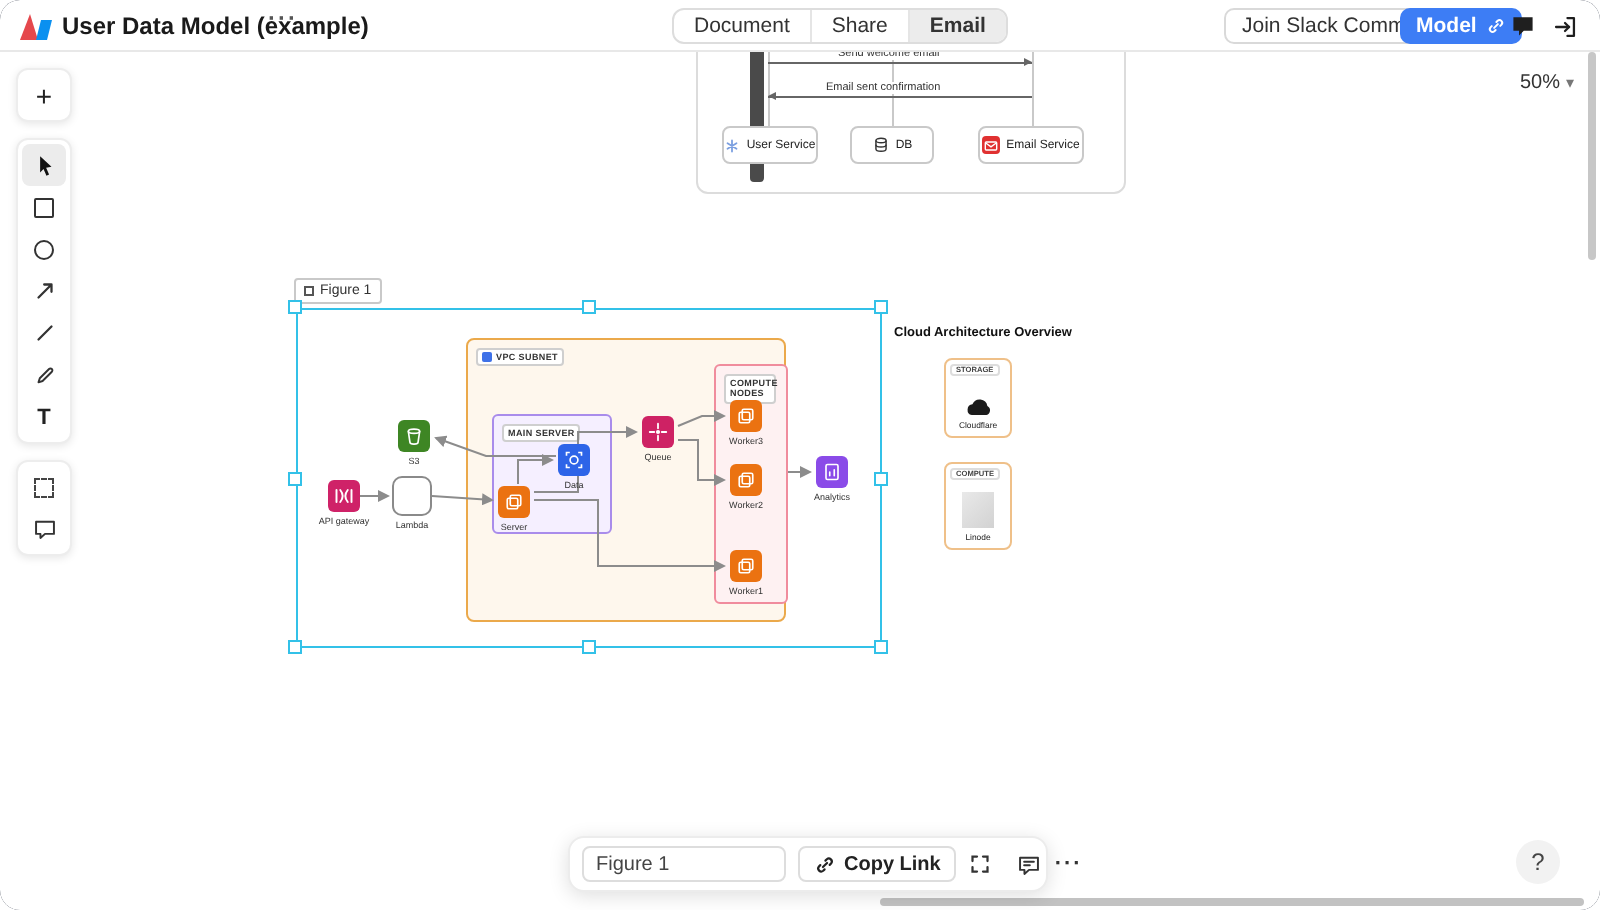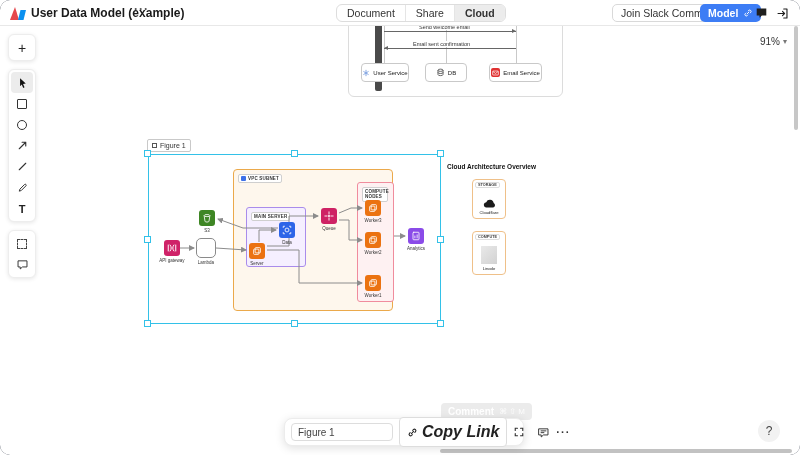--- a/index.html
+++ b/index.html
@@ -109,23 +109,23 @@
   .ov-label { font-size:4.2px; color:#222; }
   .linode-img { width:16px; height:18px; background:linear-gradient(135deg,#e9e9e9,#d2d2d2); }
 
   
   .bottombar { position:absolute; left:284px; top:392px; width:240px; height:28px; background:#fff;
                border:1px solid #ececec; border-radius:8px; box-shadow:0 2px 10px rgba(0,0,0,.13);
                display:flex; align-items:center; padding:0 6px; gap:6px; z-index:10; }
   .frame-name-input { width:102px; height:18px; border:1px solid #ddd; border-radius:4px;
                       font-size:10px; color:#444; padding:0 6px; outline:none;
                       font-family:"Liberation Sans","DejaVu Sans",sans-serif; }
-  .copylink-btn { height:30px; display:flex; align-items:center; gap:4px; padding:0 7px;
-                  border:1px solid #ddd; border-radius:4px; background:#fff; font-size:16px;
-                  font-weight:600; color:#222; cursor:pointer; white-space:nowrap;font-style:italic; }
+  .copylink-btn { height:18px; display:flex; align-items:center; gap:4px; padding:0 7px;
+                  border:1px solid #ddd; border-radius:4px; background:#fff; font-size:10px;
+                  font-weight:600; color:#222; cursor:pointer; white-space:nowrap; }
   .bb-icon { width:18px; height:18px; display:flex; align-items:center; justify-content:center; cursor:pointer; }
   .bb-divider { width:1px; height:14px; background:#e6e6e6; }
   .bb-more { font-size:11px; font-weight:700; color:#333; letter-spacing:1px; cursor:pointer; }
 
   .tooltip { position:absolute; left:441px; top:377px; height:17px; display:flex; align-items:center;
              gap:5px; padding:0 7px; background:#ebebeb; border-radius:4px; z-index:4; }
   .tooltip .tt-label { font-size:10px; font-weight:700; color:#ffffff; }
   .tooltip .tt-short { font-size:8px; color:rgba(255,255,255,.85); }
 
   .help-btn { position:absolute; left:758px; top:394px; width:22px; height:22px; border-radius:50%;
@@ -141,21 +141,21 @@
     <svg class="logo" viewBox="0 0 16 13">
       <polygon points="0,13 5,0 9,13" fill="#e5484d"></polygon>
       <polygon points="8,13 10.5,3 16,3 13.5,13" fill="#0a90f0"></polygon>
     </svg>
     <span class="doc-title">User Data Model (example)</span>
     <span class="doc-menu">···</span>
 
     <div class="tabs">
       <div class="tab">Document</div>
       <div class="tab">Share</div>
-      <div class="tab active">Cloud</div>
+      <div class="tab active">Email</div>
     </div>
 
     <div class="btn-outline join-slack">Join Slack Community</div>
 
     <div class="share-btn">
       <span>Model</span>
       <svg width="10" height="10" viewBox="0 0 16 16" fill="none" stroke="#fff" stroke-width="1.6" stroke-linecap="round">
         <path d="M6.5 9.5 L9.5 6.5"></path>
         <path d="M8.3 4.8 l1-1 a2.2 2.2 0 0 1 3.1 3.1 l-1 1"></path>
         <path d="M7.7 11.2 l-1 1 a2.2 2.2 0 0 1 -3.1-3.1 l1-1"></path>
@@ -221,21 +221,21 @@
           </div>
         <div class="tool">
           <svg width="13" height="13" viewBox="0 0 16 16" fill="none" stroke="#333" stroke-width="1.2" stroke-linejoin="round">
             <path d="M2.5 3.5 h11 v7.5 H8 l-2.8 2.5 v-2.5 H2.5 z"></path>
           </svg>
         </div>
       </div>
     </div>
 
     <div class="zoom-ctl">
-      <span>91%</span>
+      <span>50%</span>
       <span class="zoom-caret">▾</span>
     </div>
 
     <div class="vscroll"></div>
     <div class="hscroll"></div>
 
     <div class="seq-panel">
       <div class="lifeline" style="left:35px; height:42px"></div>
       <div class="lifeline" style="left:97px; height:42px"></div>
       <div class="lifeline" style="left:167px; height:42px"></div>
@@ -440,24 +440,20 @@
     </div>
 
     <div class="ov-card" style="left:472px; top:205px; height:44px">
       <span class="tag">COMPUTE</span>
       <div class="body">
         <span class="linode-img"></span>
         <span class="ov-label">Linode</span>
       </div>
     </div>
 
-    <div class="tooltip">
-      <span class="tt-label">Comment</span>
-      <span class="tt-short">⌘ ⇧ M</span>
-    </div>
 
     <div class="bottombar">
       <input class="frame-name-input" type="text" value="Figure 1" style="">
       <div class="copylink-btn">
         <svg width="11" height="11" viewBox="0 0 16 16" fill="none" stroke="#222" stroke-width="1.6" stroke-linecap="round">
           <path d="M6.5 9.5 L9.5 6.5"></path>
           <path d="M8.3 4.8 l1-1 a2.2 2.2 0 0 1 3.1 3.1 l-1 1"></path>
           <path d="M7.7 11.2 l-1 1 a2.2 2.2 0 0 1 -3.1-3.1 l1-1"></path>
         </svg>
         <span>Copy Link</span>

